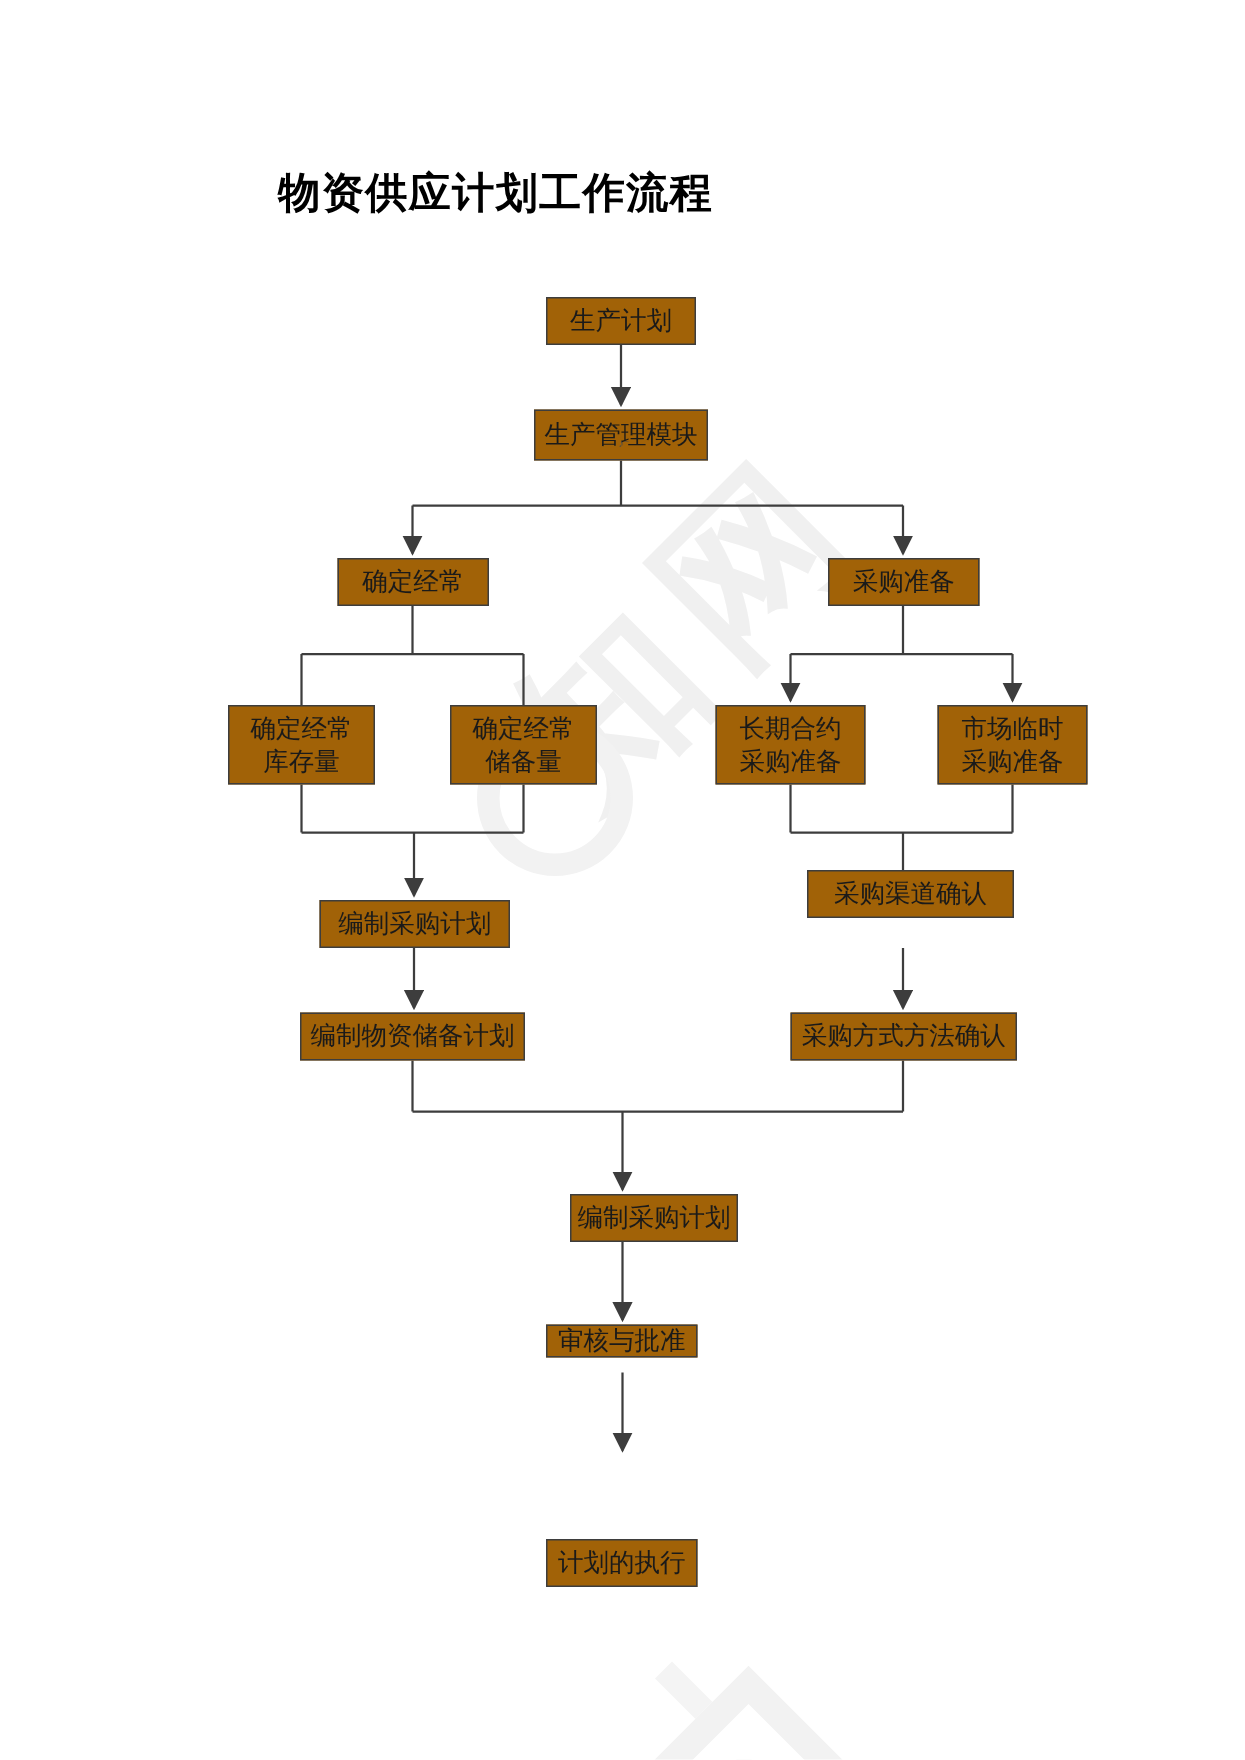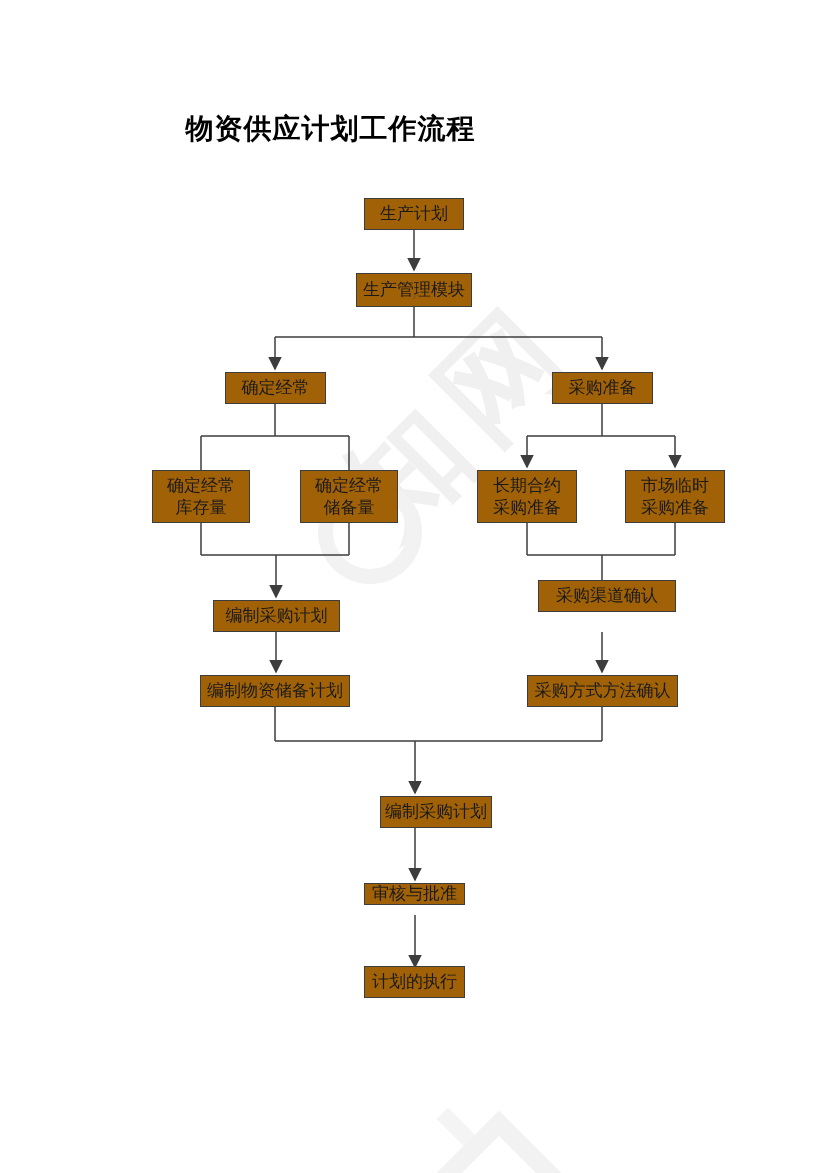--- a/index.html
+++ b/index.html
@@ -181,15 +181,15 @@
 </div>
 
 <div class="node" style="left:380px;top:796px;width:112px;height:32px">
   <span class="node-label">编制采购计划</span>
 </div>
 
 <div class="node" style="left:364px;top:883px;width:101px;height:22px">
   <span class="node-label">审核与批准</span>
 </div>
 
-<div class="node" style="left:364px;top:966px;width:101px;height:32px">
+<div class="node" style="left:364px;top:1026px;width:101px;height:32px">
   <span class="node-label">计划的执行</span>
 </div>
 
 </body></html>

